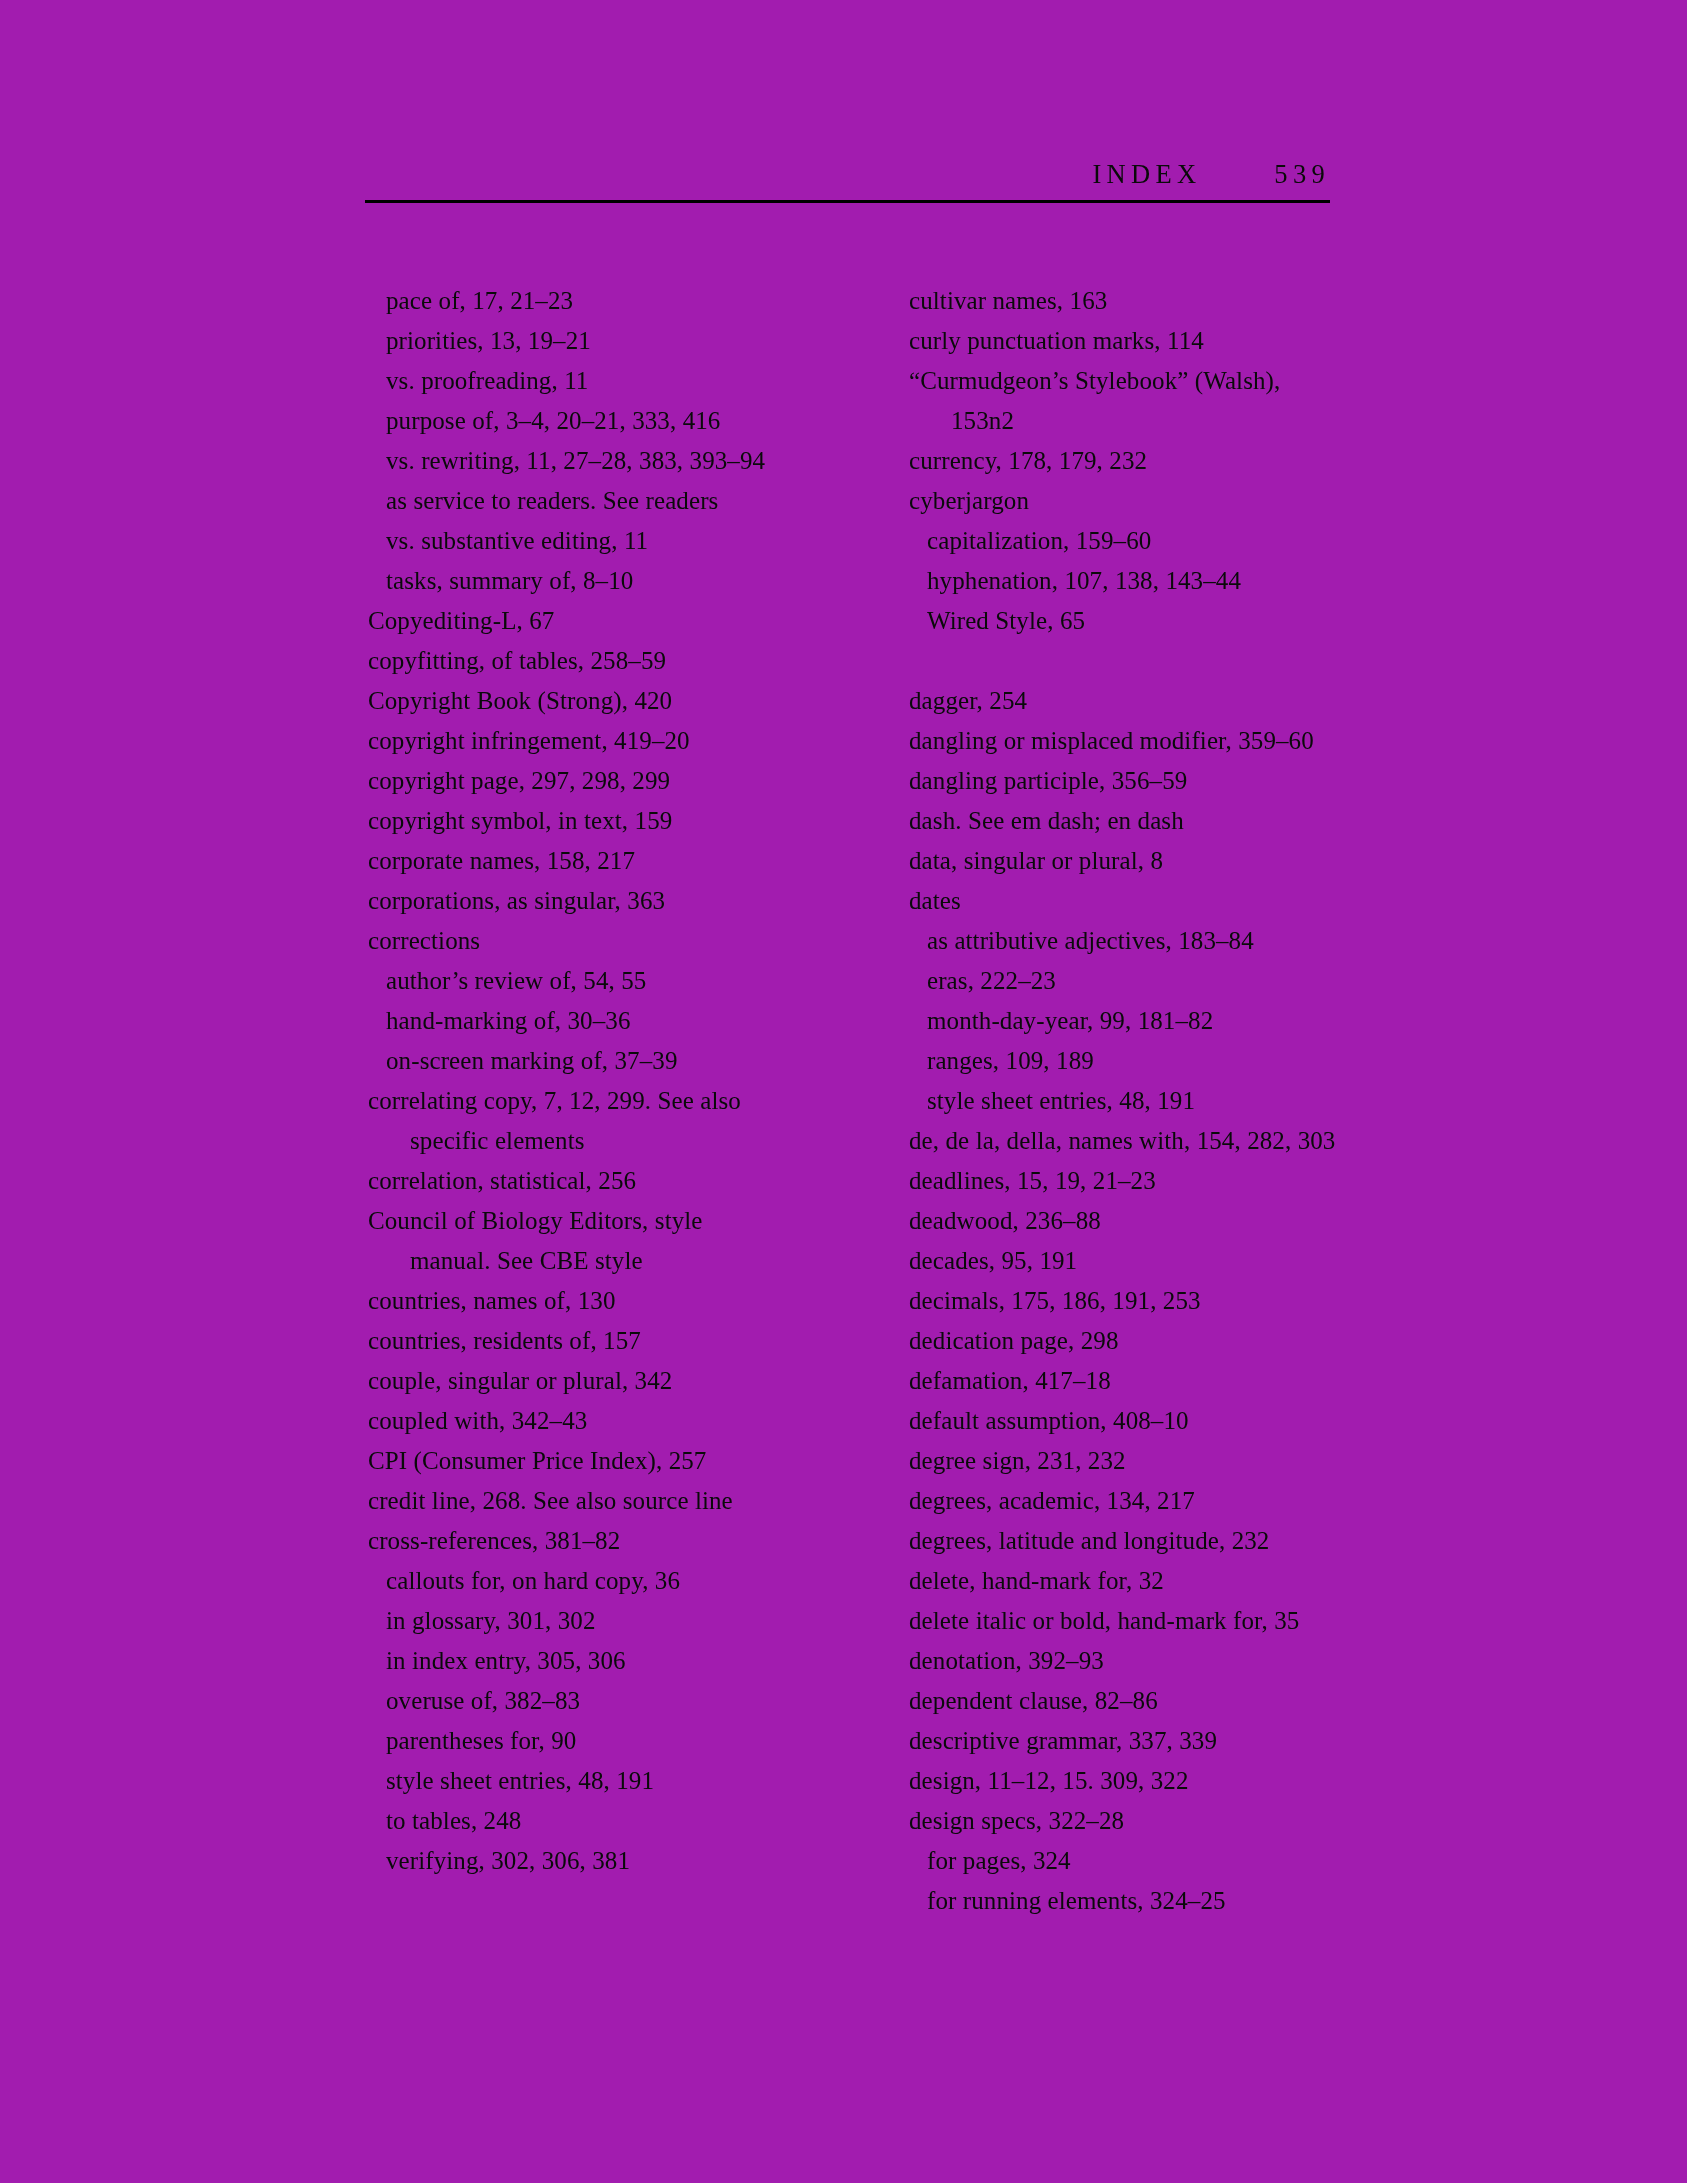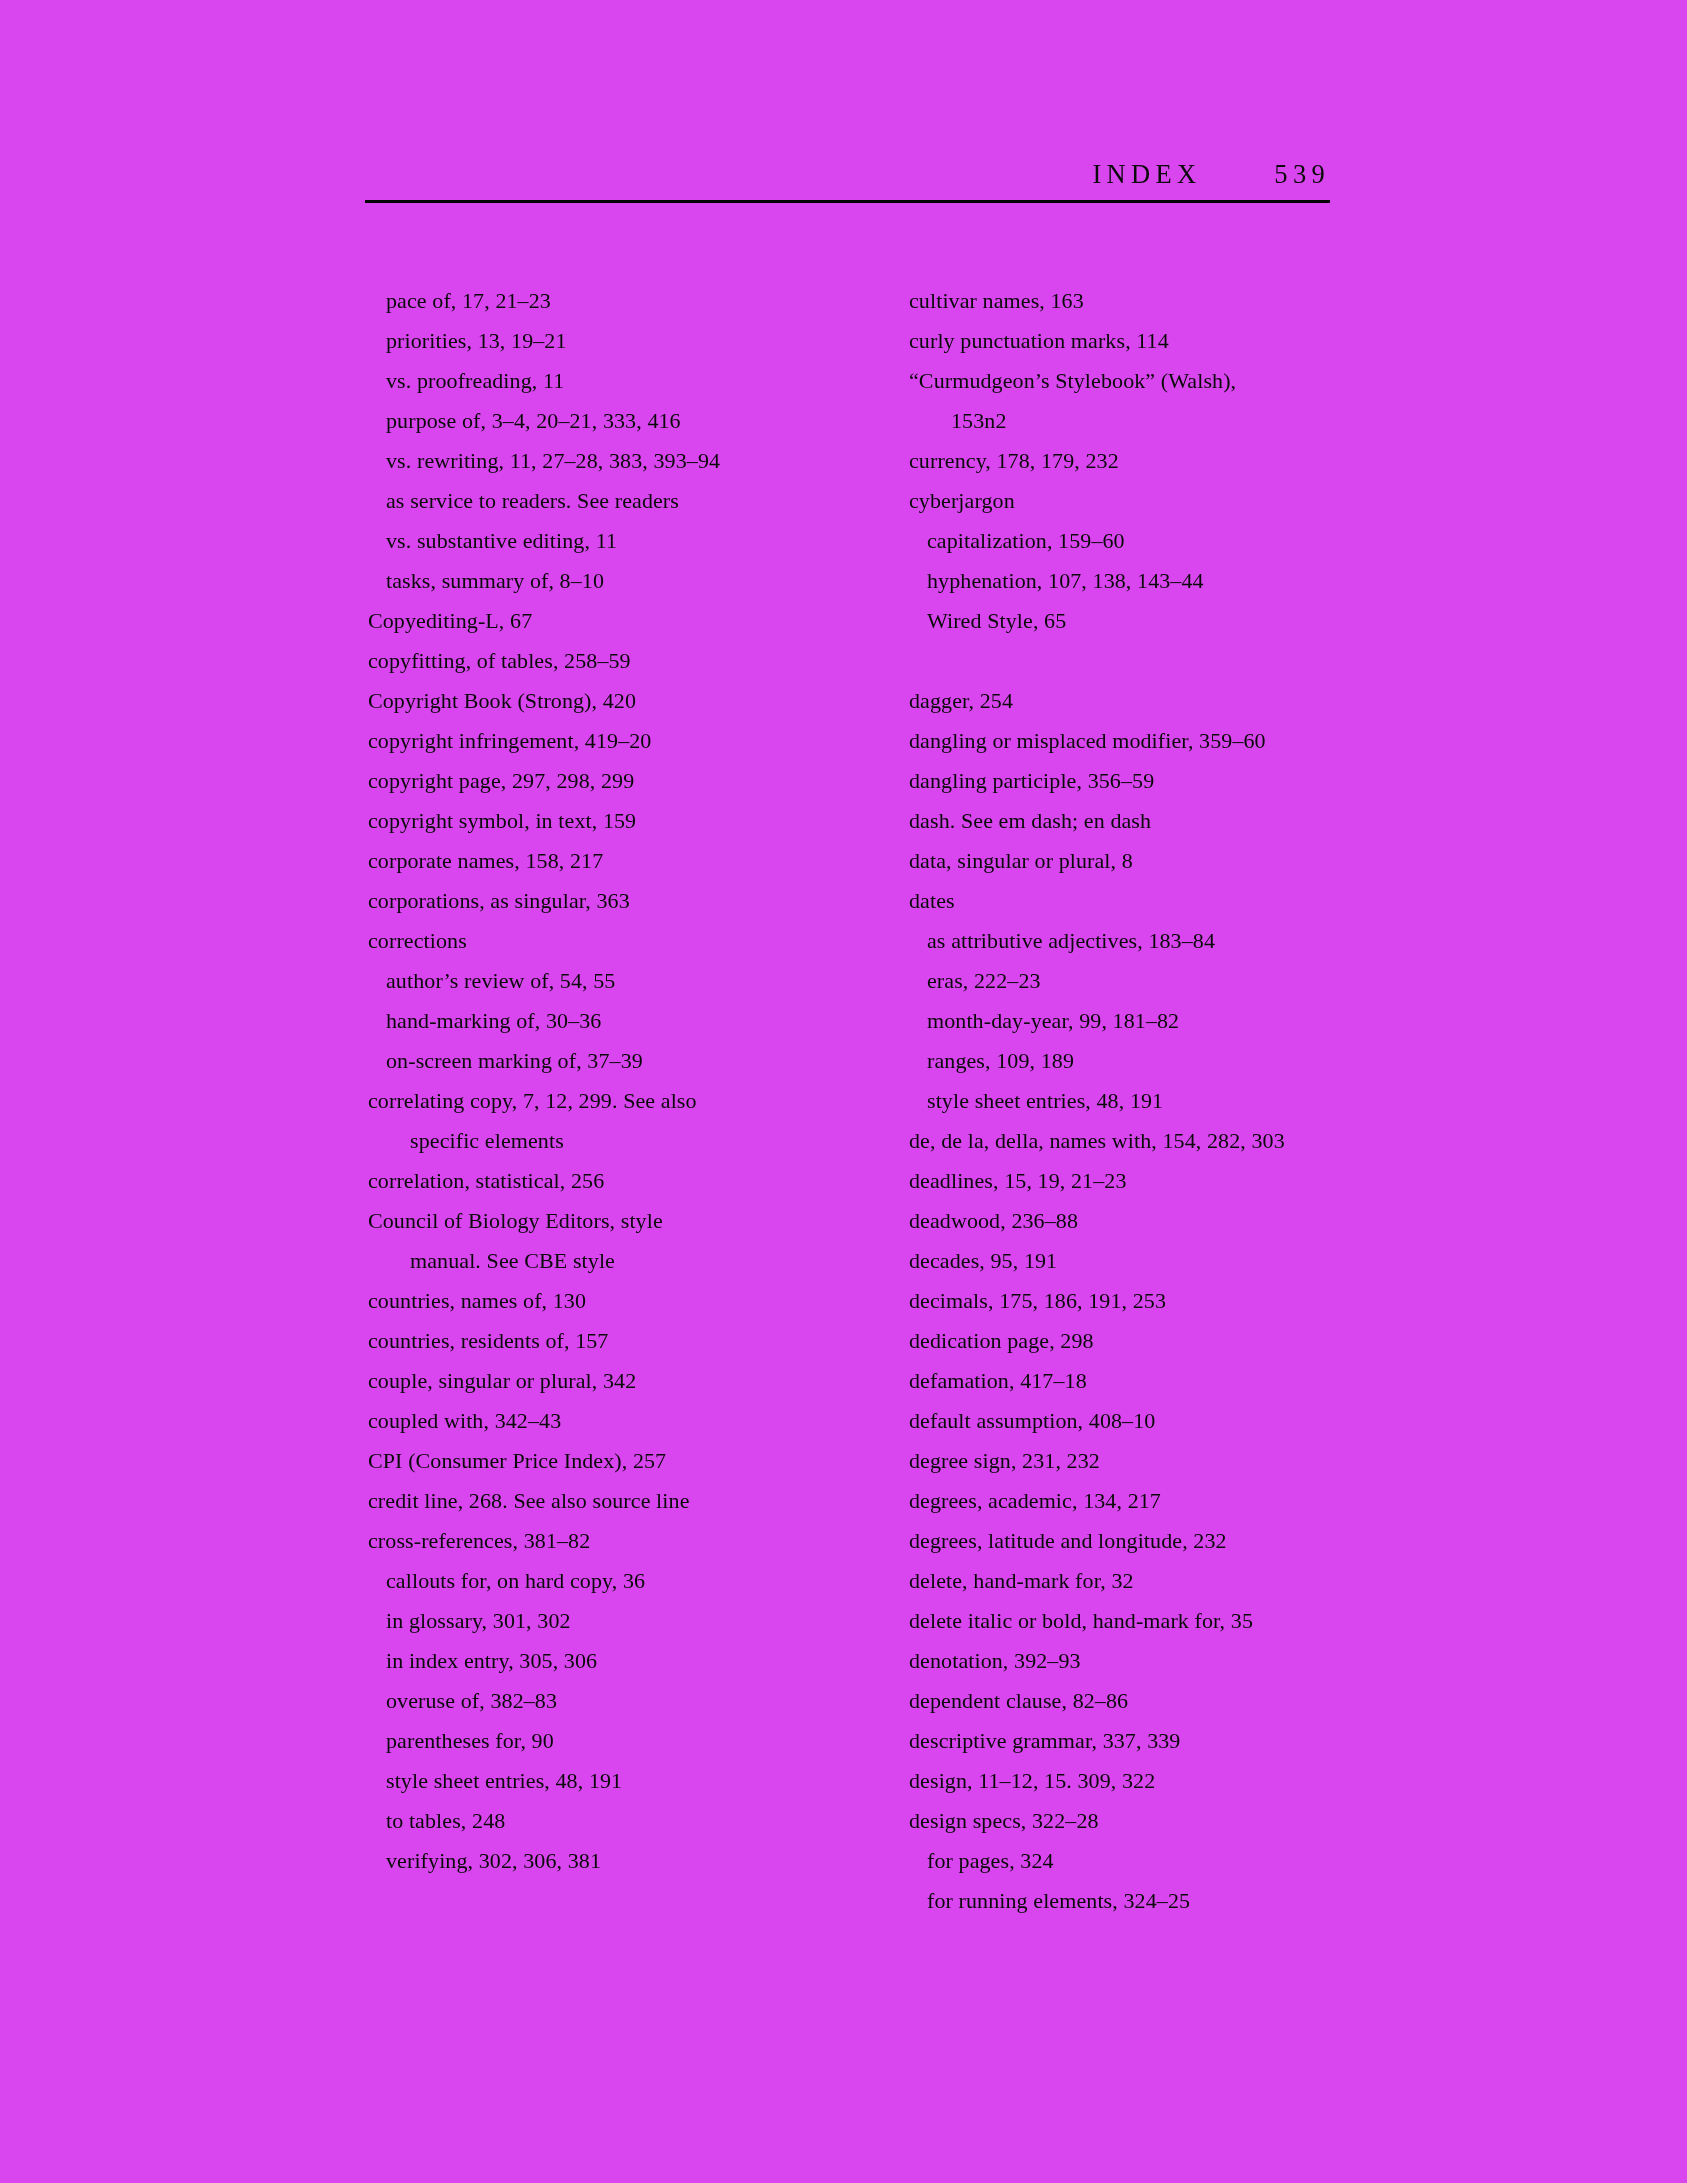--- a/index.html
+++ b/index.html
@@ -1,21 +1,21 @@
 <!DOCTYPE html>
 <html style="font-size:10.6px"><head>
 <meta charset="utf-8">
 <style>
   html, body { margin: 0; padding: 0; }
   body { background: #e8e8e8; }
   #page {
     position: relative;
     width: 1687px;
     height: 2183px;
-    background: #d946ef;
+    background: #a21caf;
     font-family: "Liberation Serif", "DejaVu Serif", serif;
     color: #0a0a0a;
     overflow: hidden;
   }
   .running-head {
     position: absolute;
     left: 368px;
     top: 159px;
     width: 962px;
     display: flex;
@@ -29,21 +29,21 @@
     position: absolute;
     left: 365px;
     top: 200px;
     width: 965px;
     height: 2.6px;
     background: #000000;
   }
   .col {
     position: absolute;
     top: 281px;
-    font-size: 22px;
+    font-size: 25px;
     line-height: 40px;
     white-space: nowrap;
     letter-spacing: 0.1px;
   }
   .col-left  { left: 368px;  width: 493px; }
   .col-right { left: 909px; width: 503px; }
   .line { height: 40px; }
   .ind0 { padding-left: 0; }
   .ind1 { padding-left: 18px; }
   .ind2 { padding-left: 42px; }

